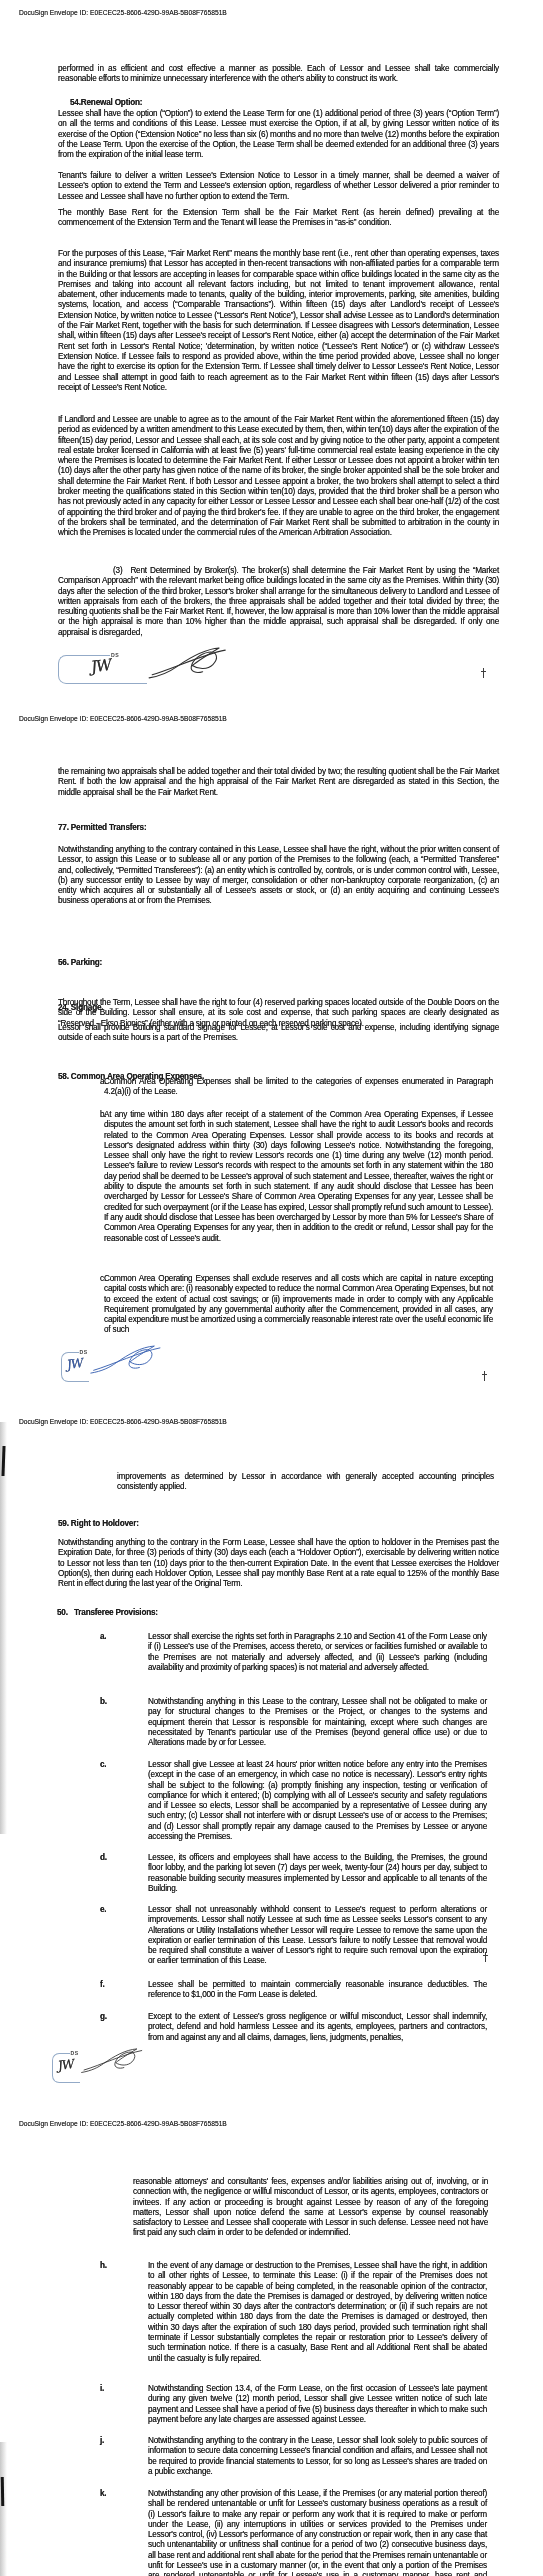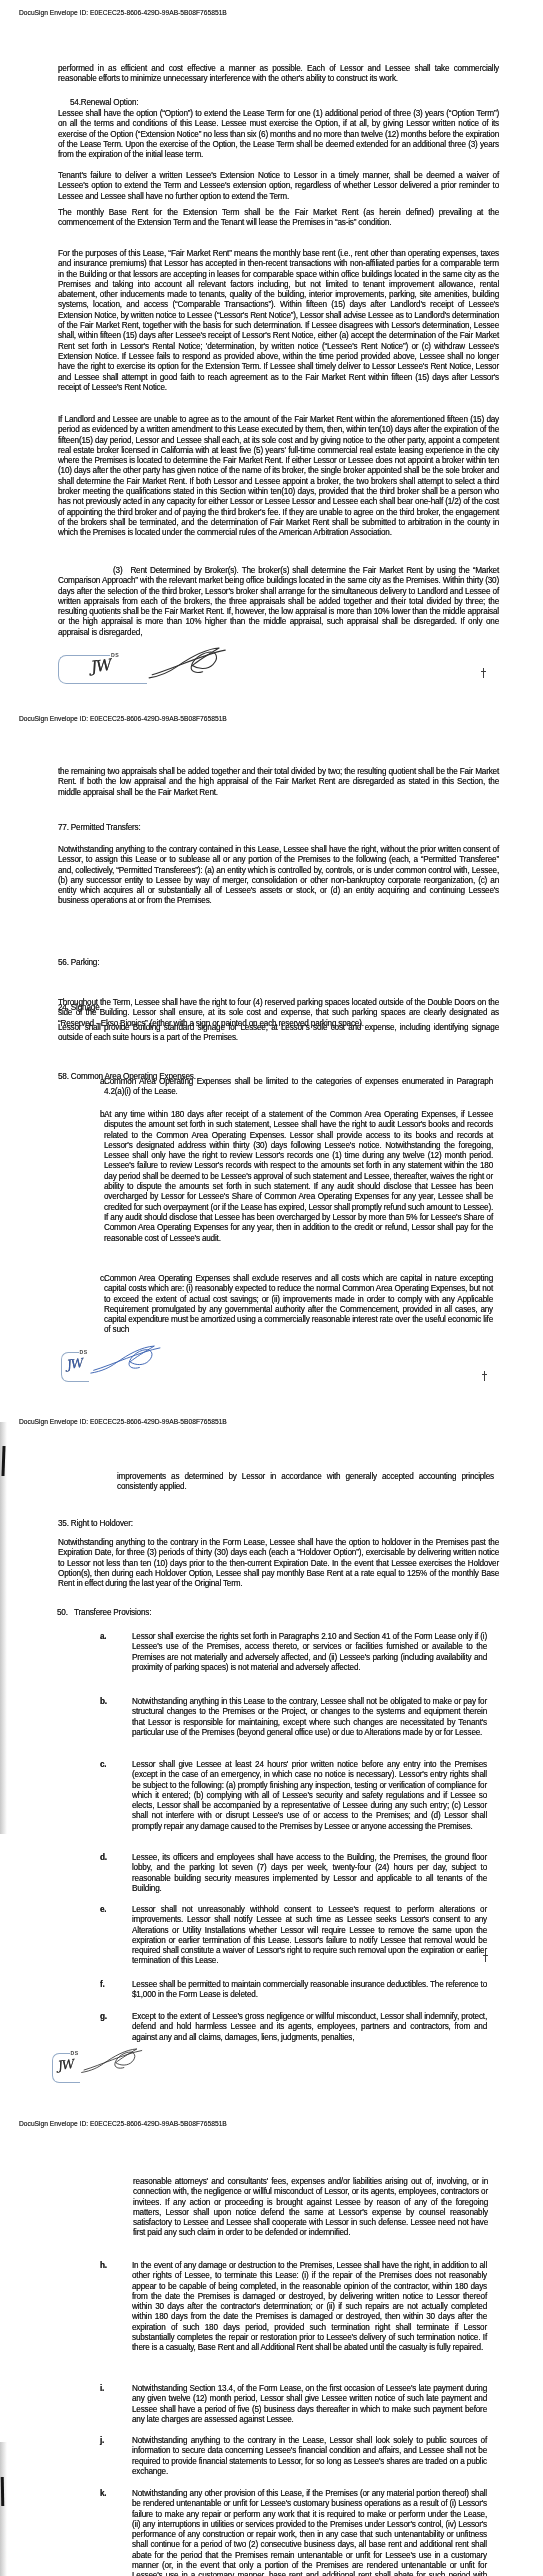--- a/index.html
+++ b/index.html
@@ -4,28 +4,28 @@
 <style>
   html,body{margin:0;padding:0;background:#9a9a9a;}
   #screen{
     position:relative;width:544px;height:2813px;background:#ffffff;overflow:hidden;
     font-family:"Liberation Sans","DejaVu Sans",sans-serif;
     font-size:8.2px;line-height:10.3px;color:#1e1e1e;letter-spacing:-0.2px;
     text-shadow:0 0 0.3px rgba(10,10,10,.75);
   }
   .env{position:absolute;left:19px;font-size:6.7px;line-height:7.7px;color:#262626;letter-spacing:0;text-shadow:0 0 0.2px rgba(0,0,0,.6);}
   .para{position:absolute;left:58px;width:441px;text-align:justify;}
-  .head{font-weight:normal;text-align:center;width:auto;white-space:pre-wrap;}
+  .head{font-weight:bold;text-align:center;width:auto;white-space:pre-wrap;}
   .indent1{text-indent:55px;}
   .item{position:absolute;left:100px;width:393px;}
   .item .mk{position:absolute;left:0;top:0;}
   .item .tx{margin-left:4px;text-align:justify;}
   .item2{position:absolute;left:100px;width:387px;}
   .item2 .mk{position:absolute;left:0;top:0;font-weight:bold;}
-  .item2 .tx{margin-left:32px;text-align:justify;}
+  .item2 .tx{margin-left:48px;text-align:justify;}
   .cont1{position:absolute;left:117px;width:377px;text-align:justify;}
   .cont2{position:absolute;left:133px;width:355px;text-align:justify;}
   
   .sig{position:absolute;height:43px;width:185px;}
   .sig .br{position:absolute;border:1px solid #93aac7;border-right:none;background:transparent;}
   .sig-wide .br{left:0;top:10.3px;width:88px;height:27px;border-radius:8.2px 0 0 8.2px;}
   .sig-sm .br{left:0;top:11.3px;width:27px;height:28px;border-radius:7.2px 0 0 7.2px;}
   .sig .ds{position:absolute;background:#fff;font-size:5.2px;line-height:6.2px;font-weight:bold;color:#454545;letter-spacing:0.5px;padding:0 1px;text-shadow:none;}
   .sig-wide .ds{left:52px;top:7.2px;width:38px;}
   .sig-sm .ds{left:17.5px;top:8.2px;width:20.6px;}
@@ -108,21 +108,21 @@
     </div>
     <div class="tmark" style="left:482px;top:1371px"></div>
   </section>
 
   <section>
     <div class="env" style="top:1418px">DocuSign Envelope ID: E0ECEC25-8606-429D-99AB-5B08F765851B</div>
     <div class="lstrip" style="top:1422px;height:412px"></div>
     <div class="lbar" style="left:2.1px;top:1446px;width:2.6px;height:30px;transform:rotate(2deg)"></div>
 
     <div class="cont1" style="top:1472px">improvements as determined by Lessor in accordance with generally accepted accounting principles consistently applied.</div>
-    <div class="para head" style="top:1519px">35. Right to Holdover:</div>
+    <div class="para head" style="top:1519px">59. Right to Holdover:</div>
     <div class="para" style="top:1538px">Notwithstanding anything to the contrary in the Form Lease, Lessee shall have the option to holdover in the Premises past the Expiration Date, for three (3) periods of thirty (30) days each (each a “Holdover Option”), exercisable by delivering written notice to Lessor not less than ten (10) days prior to the then-current Expiration Date. In the event that Lessee exercises the Holdover Option(s), then during each Holdover Option, Lessee shall pay monthly Base Rent at a rate equal to 125% of the monthly Base Rent in effect during the last year of the Original Term.</div>
     <div class="h2col">
       <span class="para head" style="top:1608px;left:57px">50.</span>
       <span class="para head" style="top:1608px;left:74px">Transferee Provisions:</span>
     </div>
 
     <div class="item2" style="top:1632px">
       <span class="mk">a.</span>
       <div class="tx">Lessor shall exercise the rights set forth in Paragraphs 2.10 and Section 41 of the Form Lease only if (i) Lessee's use of the Premises, access thereto, or services or facilities furnished or available to the Premises are not materially and adversely affected, and (ii) Lessee's parking (including availability and proximity of parking spaces) is not material and adversely affected.</div>
     </div>

